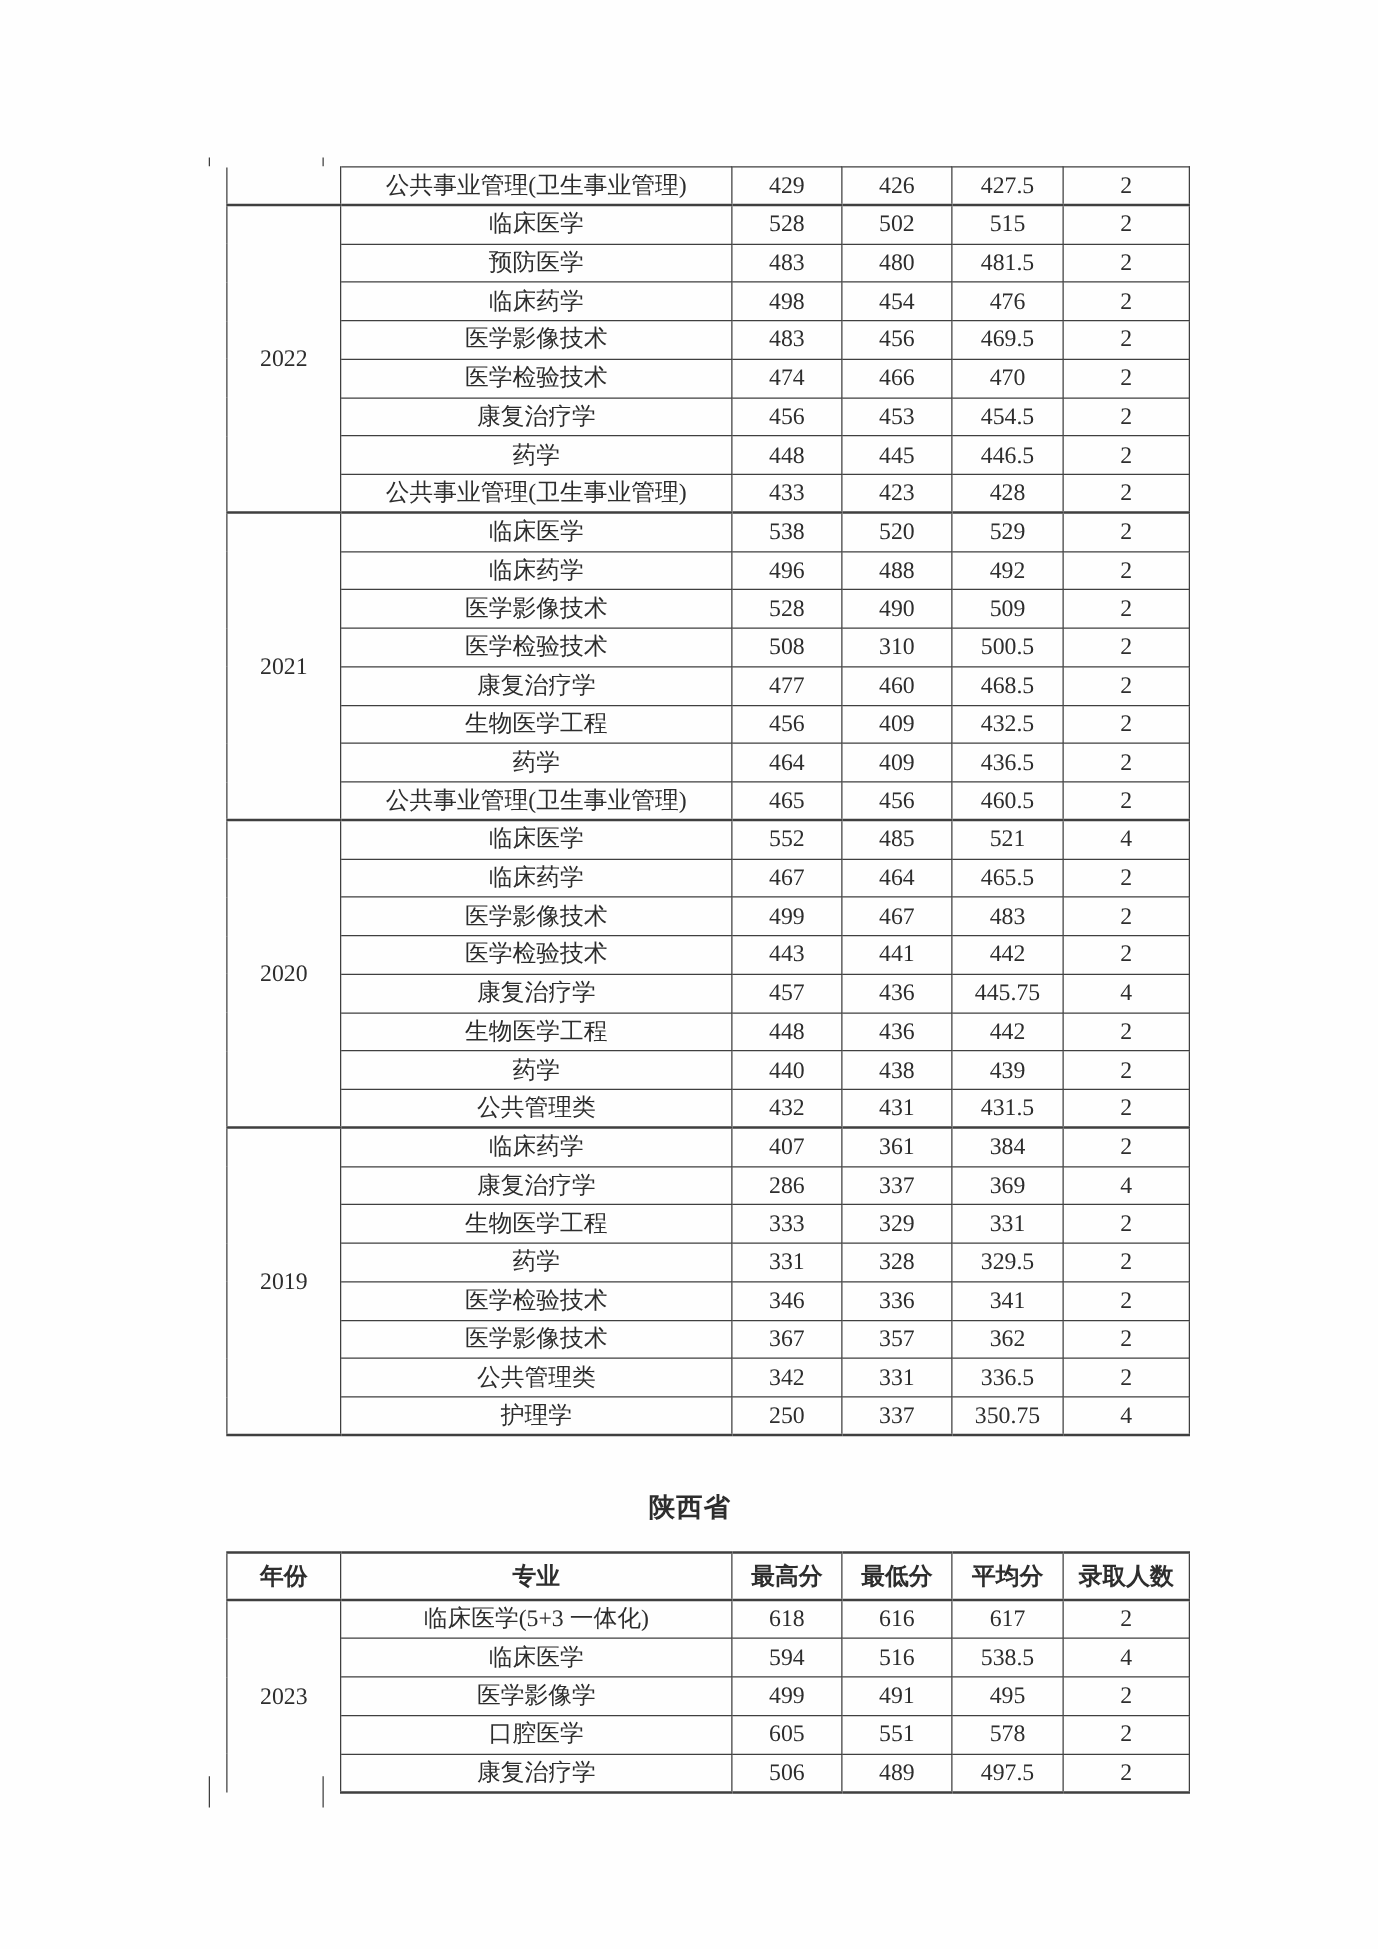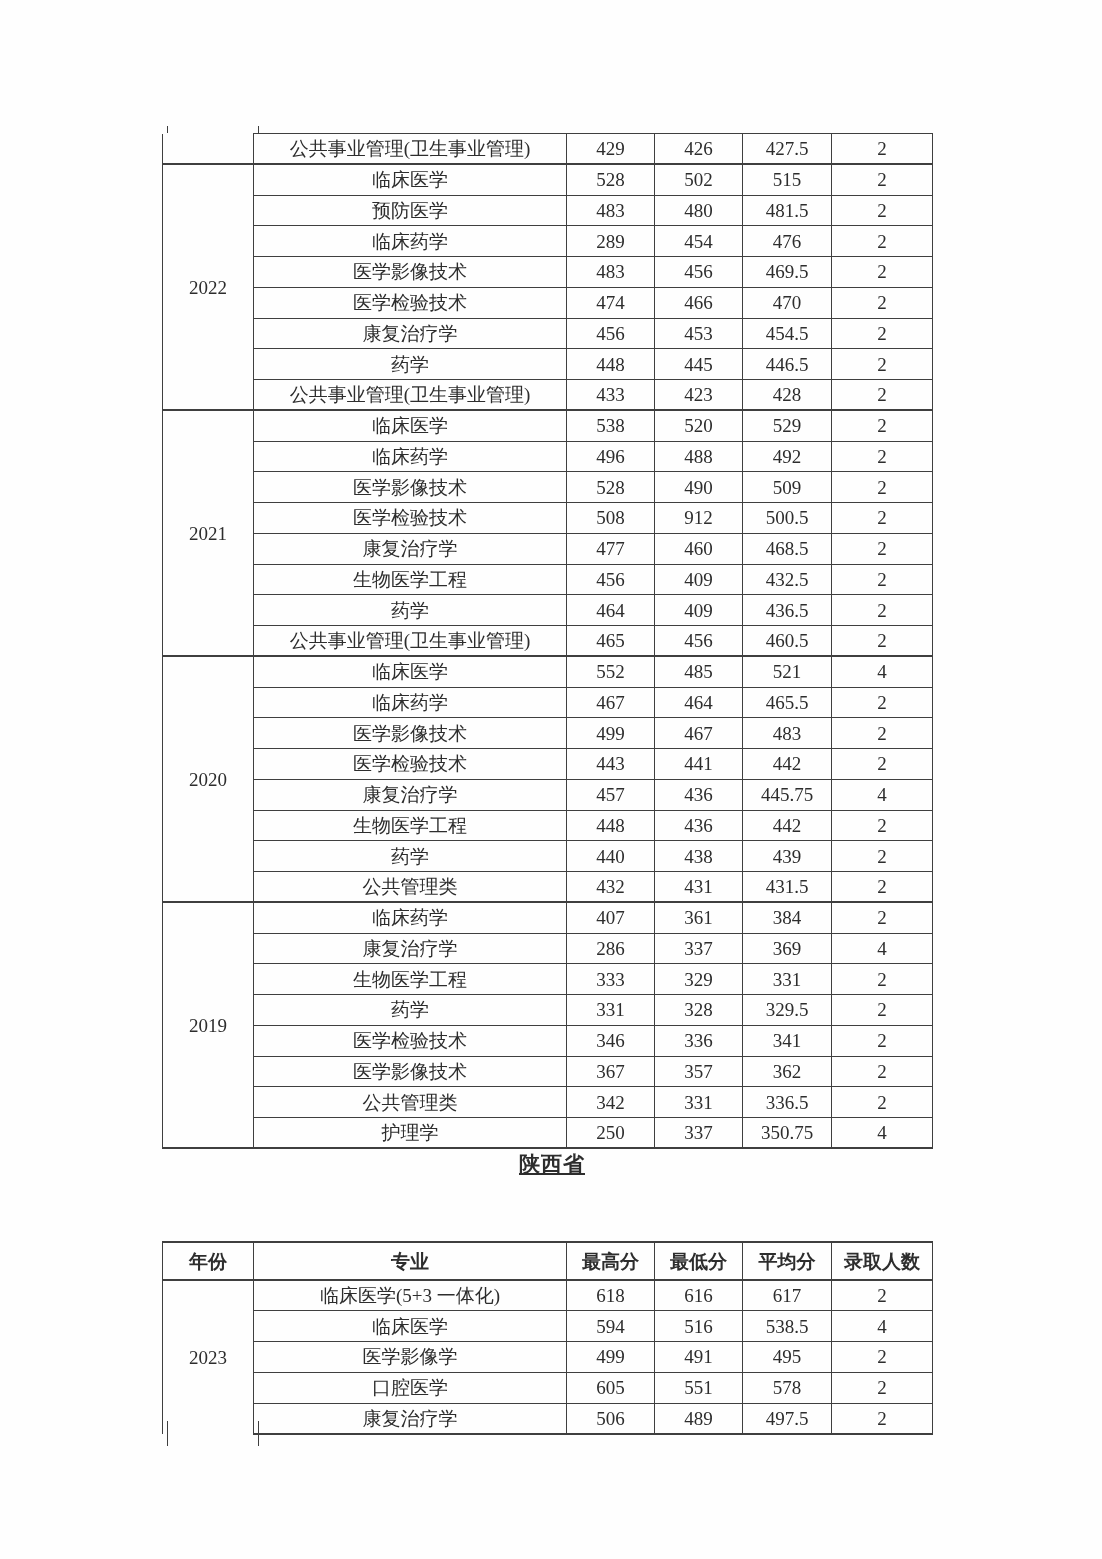--- a/index.html
+++ b/index.html
@@ -5,21 +5,21 @@
   html,body{margin:0;padding:0;background:#ffffff;}
   body{
     width:1102px;height:1559px;position:relative;overflow:hidden;
     font-family:"Liberation Serif","DejaVu Serif",serif;
     color:#2d2d2d;
   }
   .page{position:absolute;inset:0;background:#fefefe;}
 
   table{
     border-collapse:collapse;table-layout:fixed;width:770px;
-    position:absolute;left:162px;
+    position:absolute;left:181px;
   }
   #table1{top:133px;}
   #table2{top:1241px;}
 
   td,th{
     border:1px solid #3f3f3f;
     text-align:center;vertical-align:middle;
     padding:0;font-size:19px;line-height:1;
     white-space:nowrap;overflow:hidden;
   }
@@ -28,22 +28,22 @@
     border-top-width:2px;border-bottom-width:2px;
   }
   tr.data-row{height:30.75px;}
   tr.header-row{height:38px;}
   .g-top{border-top-width:2px;}
   .open-top{border-top-style:none;}
   .open-bottom{border-bottom-style:none;}
   .b-thick{border-bottom-width:2px;margin-top:28px;}
 
   .section-title{
-    position:absolute;left:167px;width:770px;top:1150px;height:30px;
-    text-align:center;font-size:21px;font-weight:bold;letter-spacing:1px;text-decoration:underline;
+    position:absolute;left:167px;width:770px;top:1192px;height:30px;
+    text-align:center;font-size:21px;font-weight:bold;letter-spacing:1px;
   }
 
   .stub{position:absolute;width:1px;background:#3f3f3f;}
   #stub-top-left{left:167px;top:126px;height:7px;}
   #stub-top-right{left:258px;top:126px;height:7px;}
   #stub-bottom-left{left:167px;top:1421px;height:25px;}
   #stub-bottom-right{left:258px;top:1421px;height:25px;}
 </style>
 </head>
 <body>
@@ -78,21 +78,21 @@
         </tr>
         <tr class="data-row">
           <td>预防医学</td>
           <td>483</td>
           <td>480</td>
           <td>481.5</td>
           <td>2</td>
         </tr>
         <tr class="data-row">
           <td>临床药学</td>
-          <td>289</td>
+          <td>498</td>
           <td>454</td>
           <td>476</td>
           <td>2</td>
         </tr>
         <tr class="data-row">
           <td>医学影像技术</td>
           <td>483</td>
           <td>456</td>
           <td>469.5</td>
           <td>2</td>
@@ -143,21 +143,21 @@
         <tr class="data-row">
           <td>医学影像技术</td>
           <td>528</td>
           <td>490</td>
           <td>509</td>
           <td>2</td>
         </tr>
         <tr class="data-row">
           <td>医学检验技术</td>
           <td>508</td>
-          <td>912</td>
+          <td>310</td>
           <td>500.5</td>
           <td>2</td>
         </tr>
         <tr class="data-row">
           <td>康复治疗学</td>
           <td>477</td>
           <td>460</td>
           <td>468.5</td>
           <td>2</td>
         </tr>

